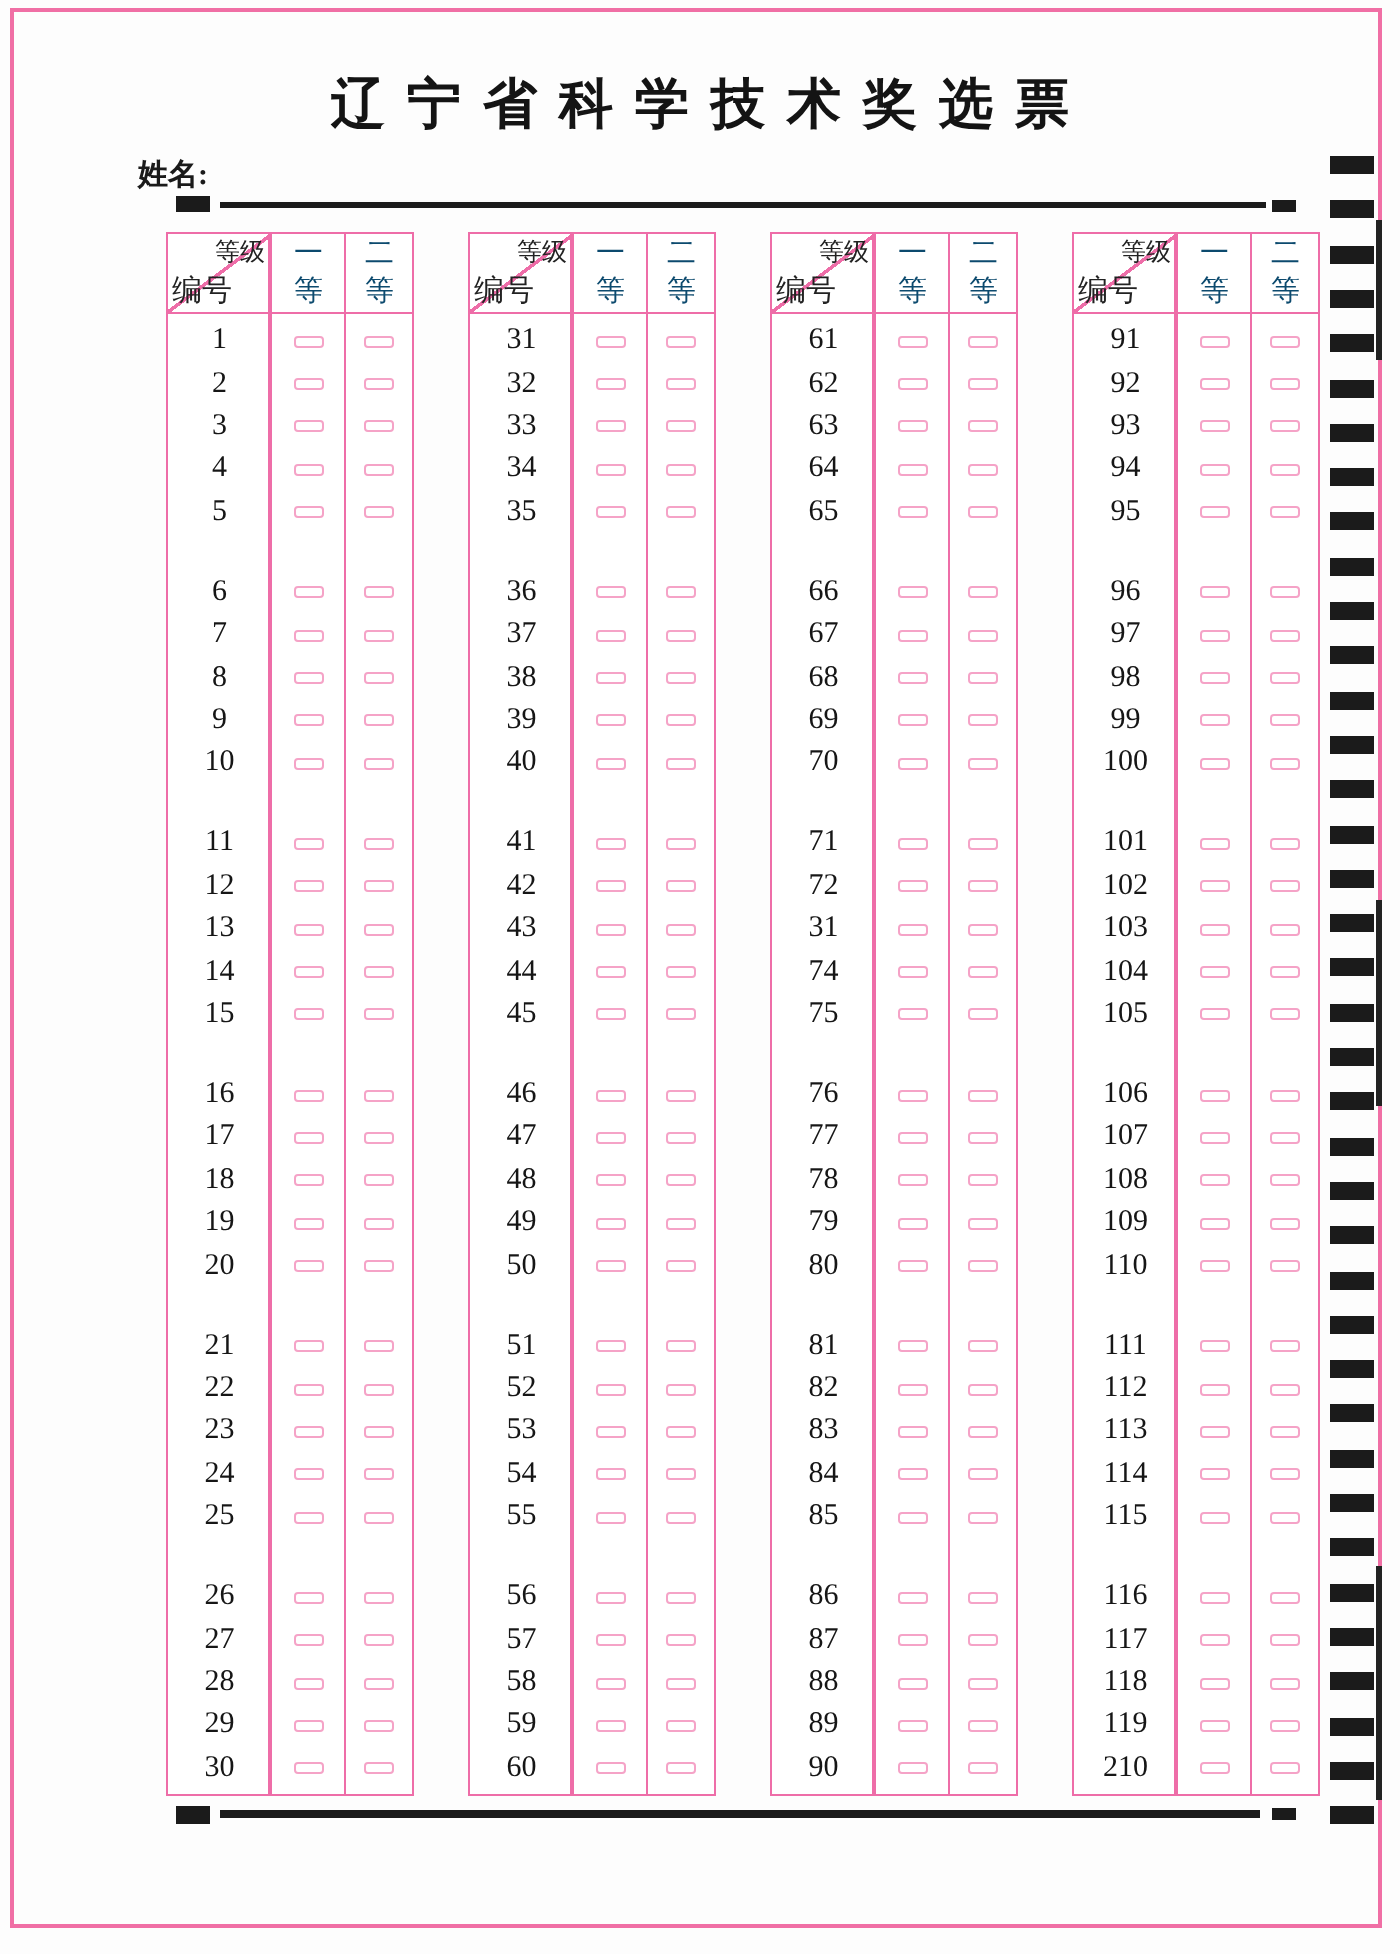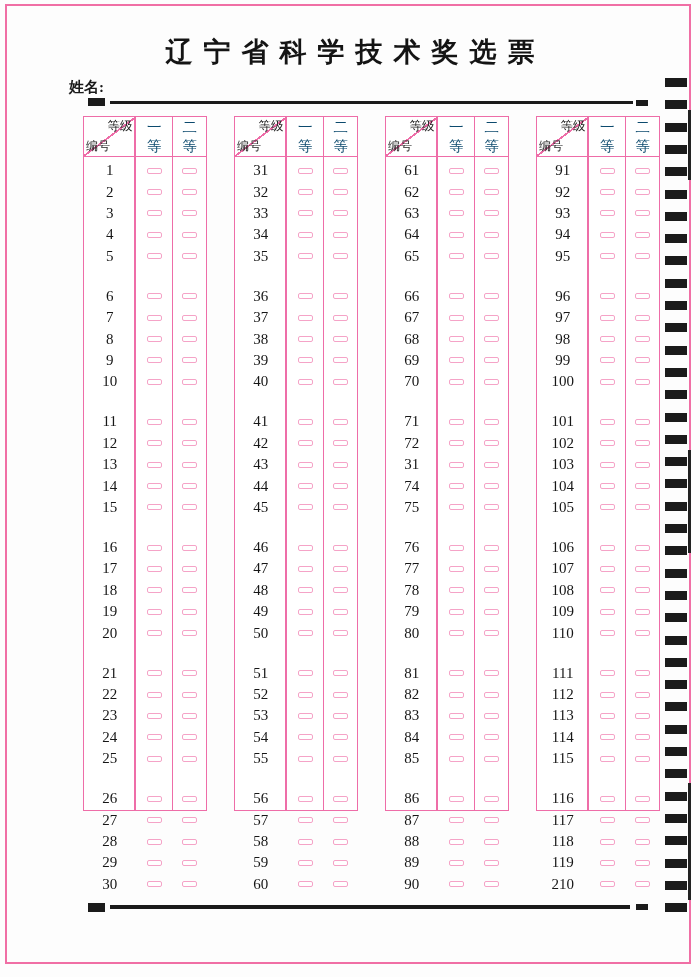--- a/index.html
+++ b/index.html
@@ -29,38 +29,38 @@
     color:#1a1a1a;
   }
   .rule-block{position:absolute;background:var(--ink);}
   .footer-text{
     position:absolute;left:0;top:922px;width:660px;text-align:center;
     font-family:"Liberation Sans",sans-serif;font-weight:bold;
     font-size:15.5px;color:#1f1f1f;letter-spacing:1px;
   }
   
   .omr-table{
-    position:absolute;top:116px;width:124px;height:695px;
+    position:absolute;top:116px;width:124px;height:782px;
     border:1.5px solid var(--pink);box-sizing:border-box;background:#fff;
   }
   .vdiv{position:absolute;top:0;bottom:0;width:1.5px;background:var(--pink);}
   .vdiv.d1{left:50px;}
   .vdiv.d2{left:87.5px;}
   .thead{
     position:relative;height:39px;border-bottom:1.5px solid var(--pink);
     display:flex;box-sizing:content-box;
   }
   .corner{
     position:relative;width:51.5px;flex:none;
     background-image:linear-gradient(to bottom right,
       transparent calc(50% - 0.9px),var(--pink) calc(50% - 0.9px),
       var(--pink) calc(50% + 0.9px),transparent calc(50% + 0.9px));
   }
   .corner .tr{position:absolute;top:1px;right:3px;font-size:12.5px;color:#222;}
-  .corner .bl{position:absolute;bottom:1px;left:2px;font-size:12px;color:#222;}
+  .corner .bl{position:absolute;bottom:1px;left:2px;font-size:15px;color:#222;}
   .vcol{flex:none;display:flex;align-items:center;justify-content:center;}
   .vcol.c1{width:37.5px;}
   .vcol.c2{width:33.5px;}
   .vlabel{
     width:1em;line-height:1.25;word-break:break-all;text-align:right;
     font-size:14.5px;color:#0c4a6e;
   }
   .tbody{
     display:flex;flex-direction:column;justify-content:space-between;
     height:738px;padding-top:3px;box-sizing:border-box;

